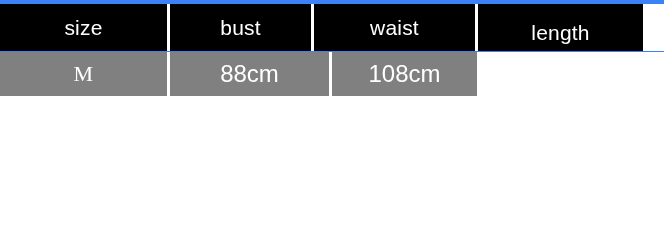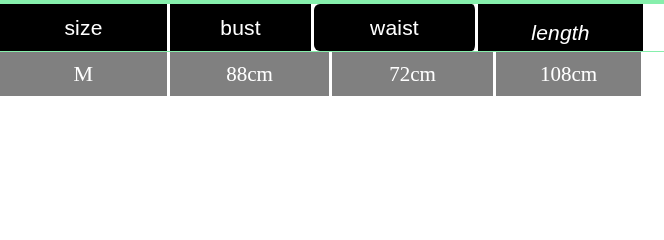--- a/index.html
+++ b/index.html
@@ -11,21 +11,21 @@
     width: 664px;
     height: 145px;
     overflow: hidden;
     font-family: "Liberation Sans", sans-serif;
   }
 
   #size-chart {
     position: relative;
     width: 664px;
     height: 145px;
-    background: #86efac;
+    background: #3b82f6;
     box-sizing: border-box;
   }
 
   
   .header-row {
     position: absolute;
     left: 0;
     top: 4px;
     width: 664px;
     height: 47px;
@@ -46,22 +46,22 @@
     font-weight: 400;
     letter-spacing: 0.2px;
     font-family: "Liberation Sans", sans-serif;
     line-height: 1;
   }
   .header-cell:last-child {
     border-right: 3px solid #ffffff;
   }
   .header-cell.c0 { width: 170px; }
   .header-cell.c1 { width: 144px; }
-  .header-cell.c2 { width: 164px; border-radius: 6px; }
-  .header-cell.c3 { width: 168px; font-style: italic; }
+  .header-cell.c2 { width: 164px; }
+  .header-cell.c3 { width: 168px; }
 
   
   .header-cell.c3 .h-label { position: relative; top: 5px; }
 
   
   .header-underhang {
     position: absolute;
     left: 0;
     top: 44px;
     width: 664px;
@@ -89,23 +89,23 @@
 
   .data-cell {
     height: 44px;
     background: #808080;
     color: #ffffff;
     display: flex;
     align-items: center;
     justify-content: center;
     box-sizing: border-box;
     border-right: 3px solid #ffffff;
-    font-size: 21px;
+    font-size: 24px;
     font-weight: 400;
-    font-family: Liberation Serif, serif;
+    font-family: Liberation Sans, sans-serif;
     line-height: 1;
   }
   .data-cell.c0 { width: 170px; }
   .data-cell.c1 { width: 162px; }
   .data-cell.c2 { width: 164px; }
   .data-cell.c3 { width: 148px; }
 
   
   .data-cell.size-cell {
     font-family: "Liberation Serif", serif;
@@ -143,21 +143,20 @@
     <div class="header-cell c3">
       <span class="h-label">length</span>
     </div>
   </div>
 
   <div class="body-rows">
 
     <div class="data-row r0">
       <div class="data-cell size-cell c0">M</div>
       <div class="data-cell c1">88cm</div>
-      <div class="data-cell c2">72cm</div>
       <div class="data-cell c3">108cm</div>
     </div>
 
 
   </div>
 
   <div class="bottom-rule"></div>
 
 </div>
 

